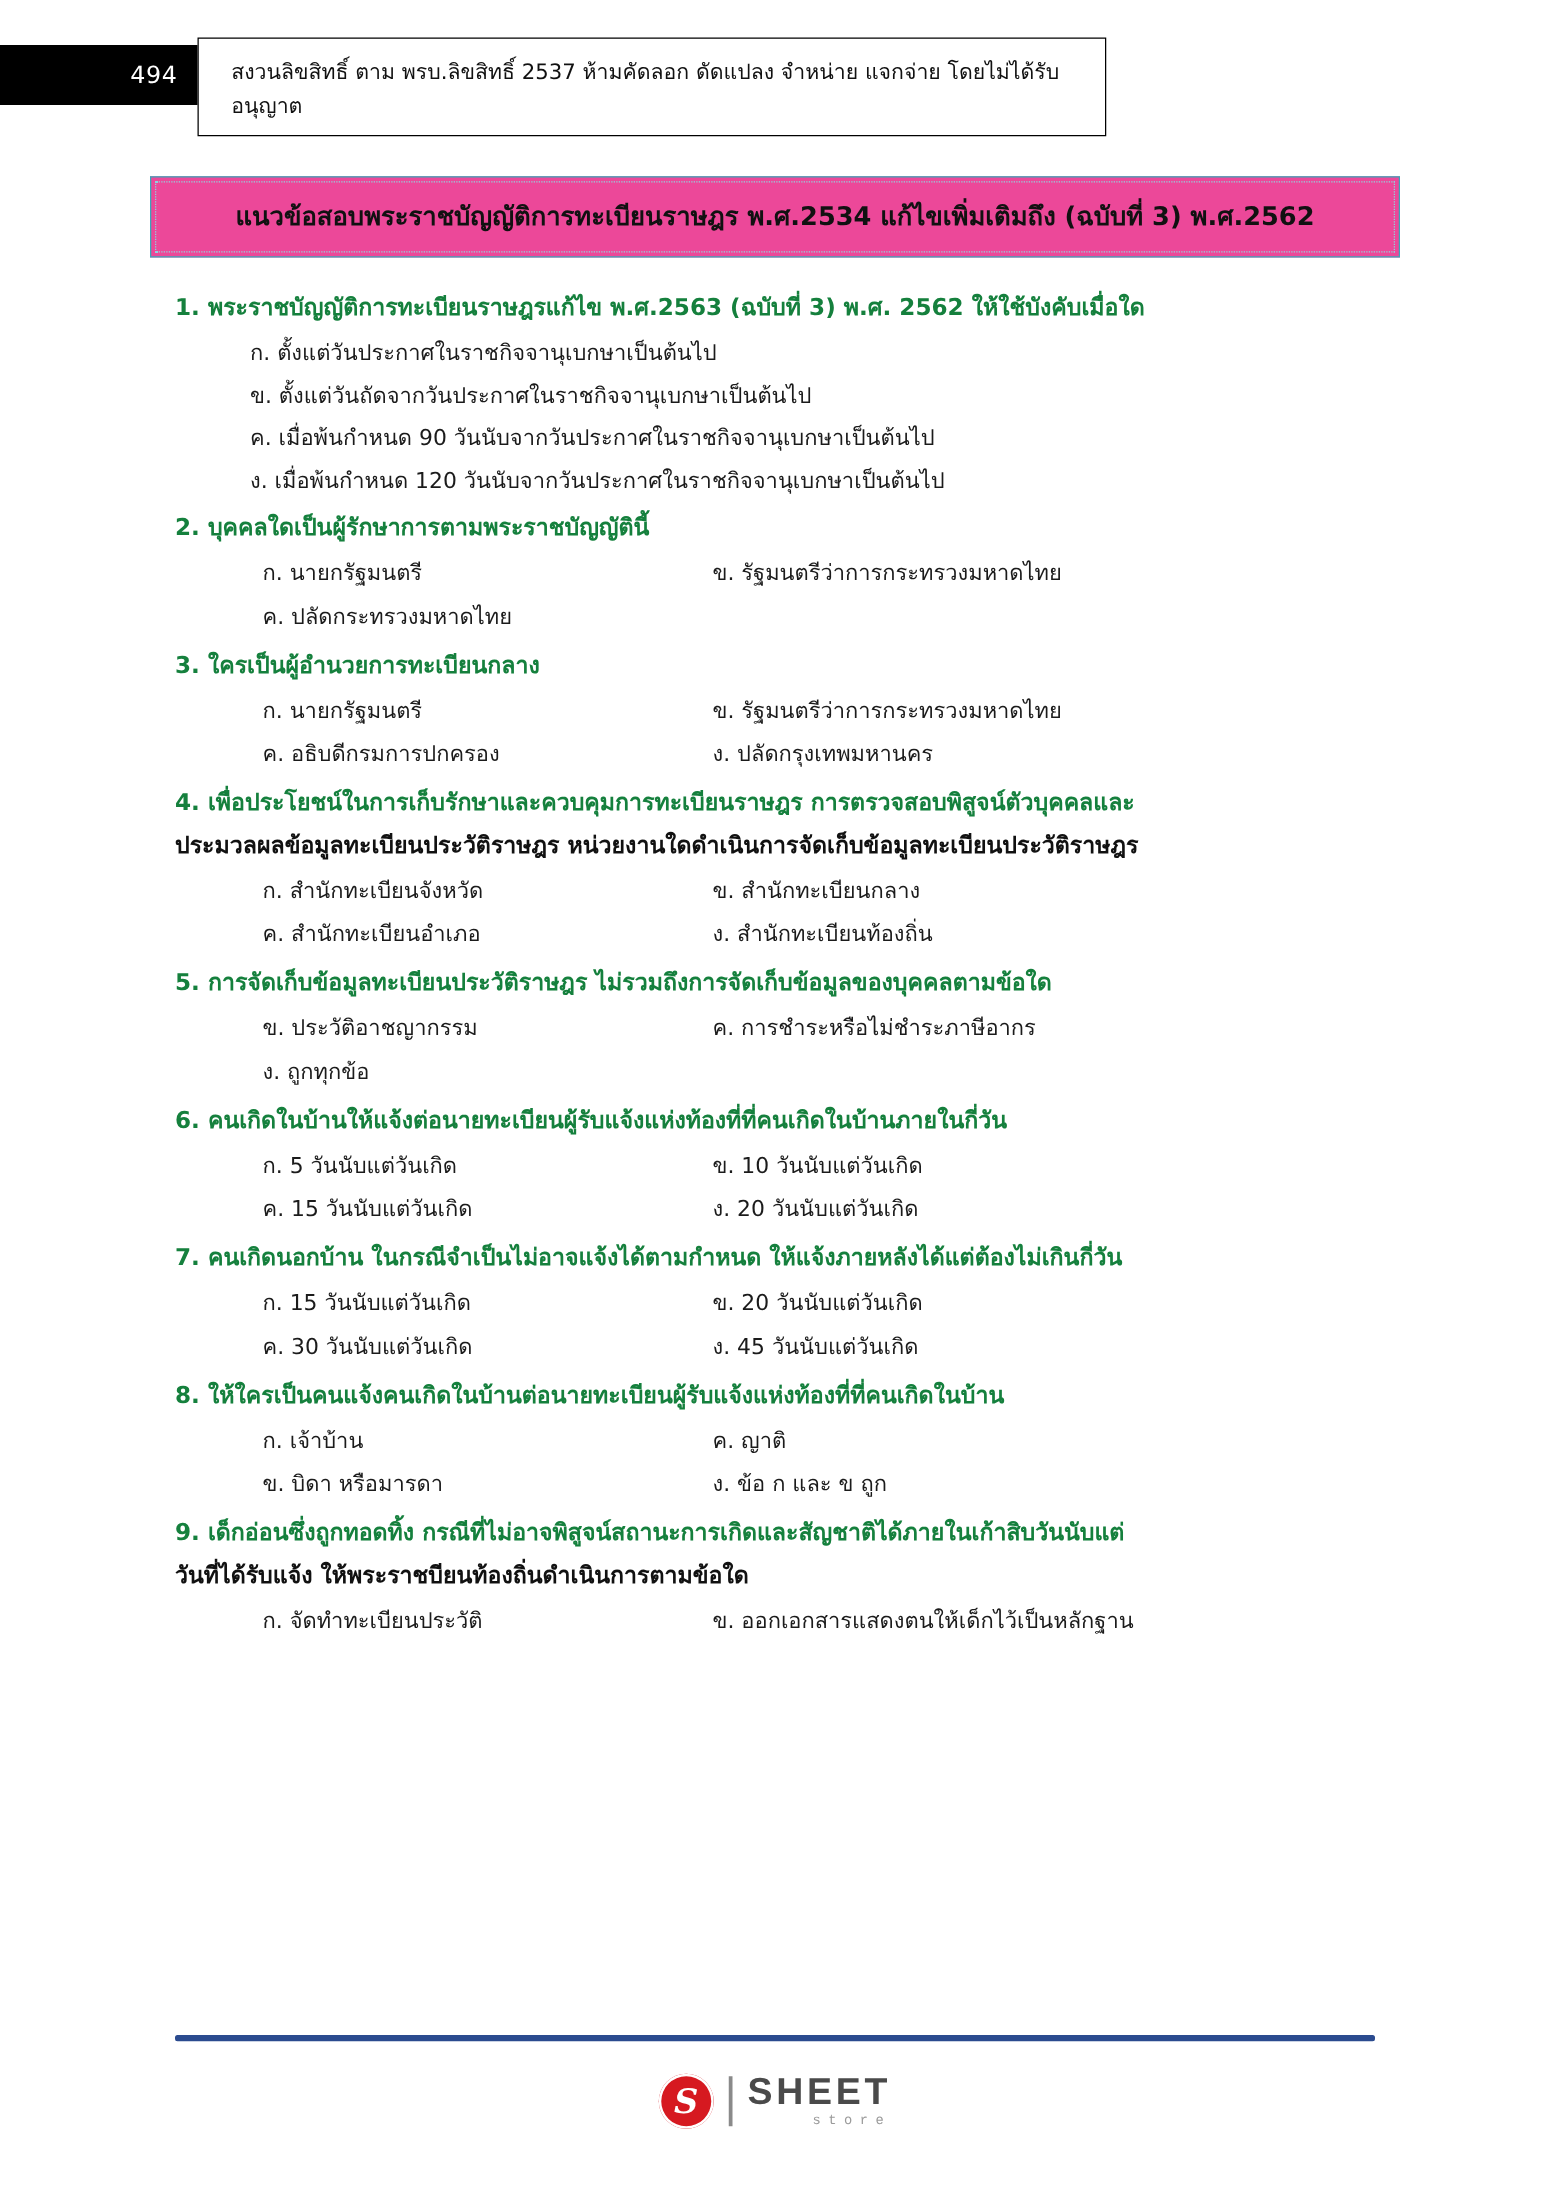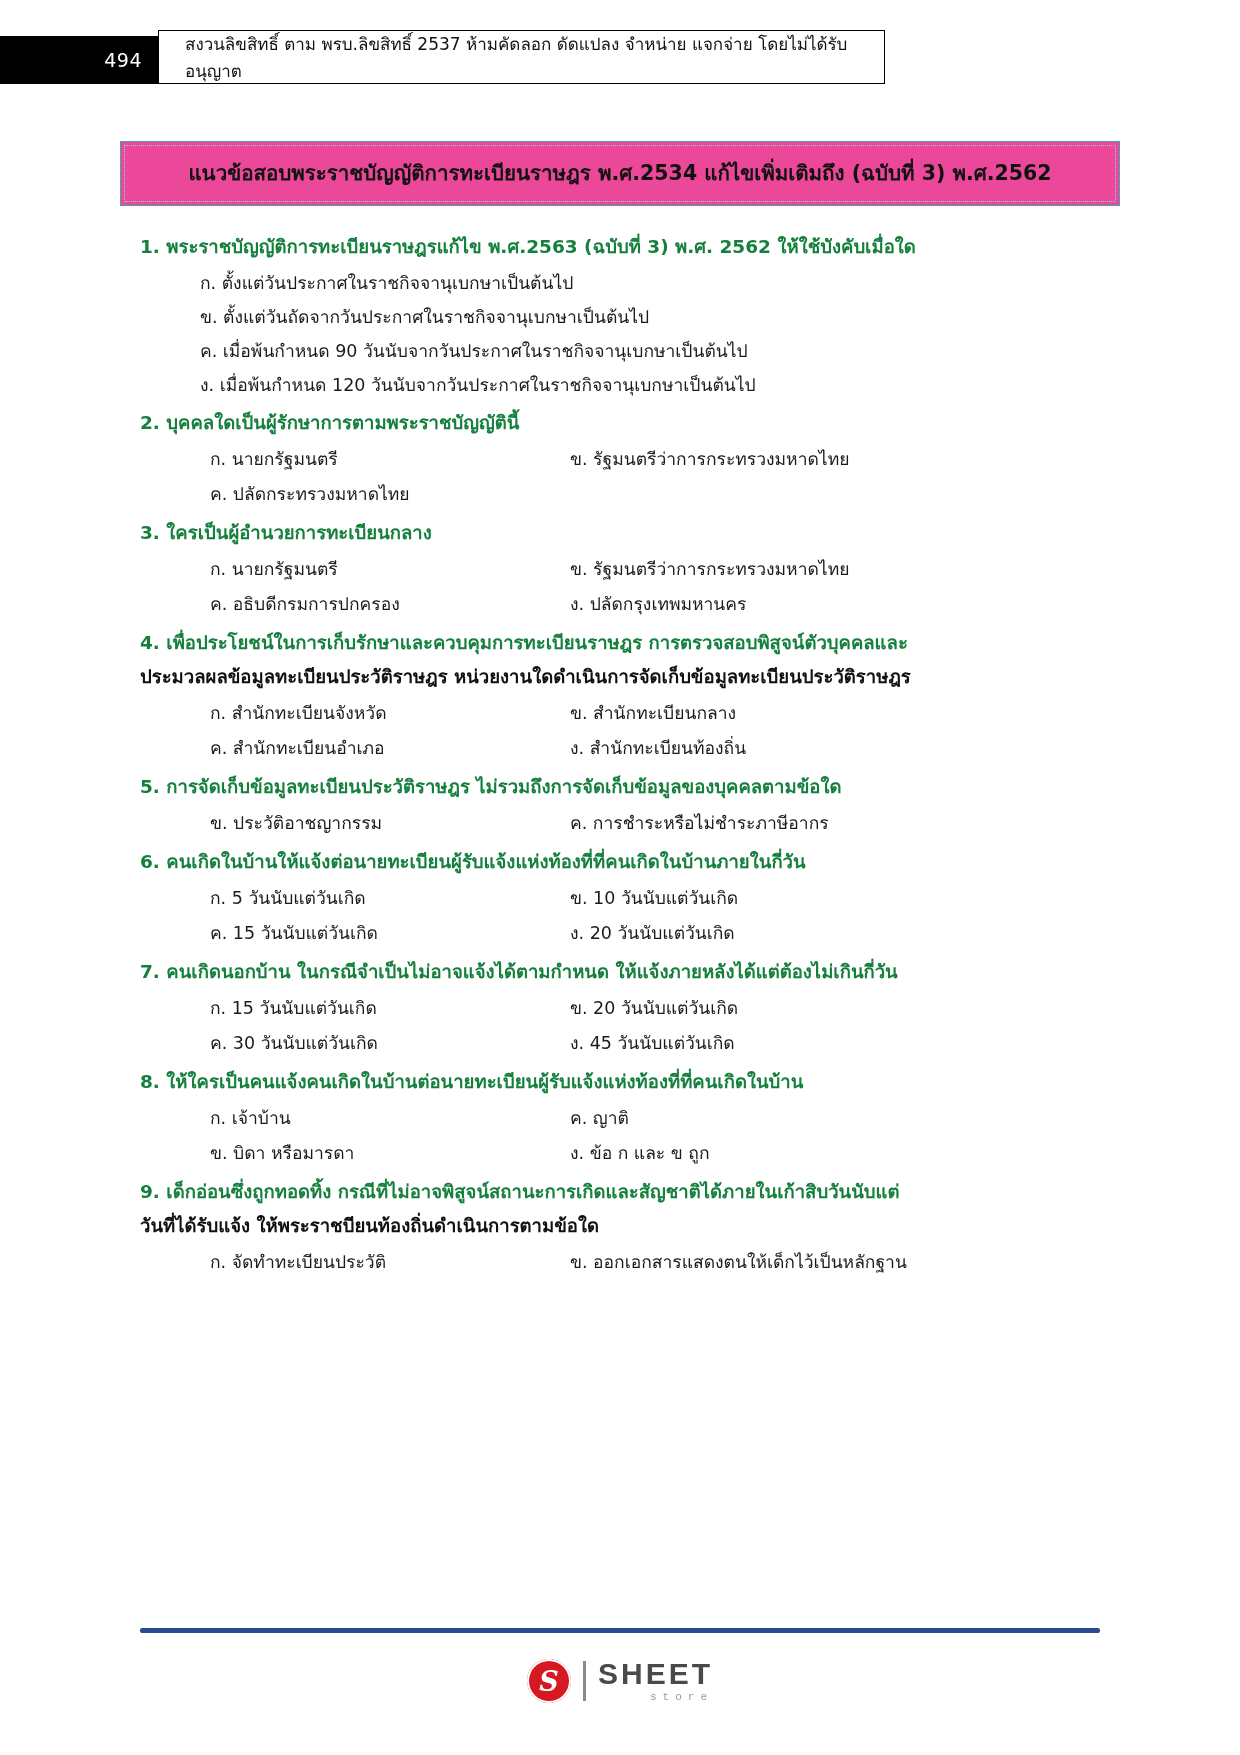--- a/index.html
+++ b/index.html
@@ -36,21 +36,21 @@
     padding-right: 16px;
     box-sizing: border-box;
     font-size: 19px;
     letter-spacing: 0.5px;
   }
   .copyright-box {
     position: absolute;
     left: 158px;
     top: 0;
     width: 727px;
-    height: 54px;
+    height: 79px;
     border: 1.5px solid #000000;
     box-sizing: border-box;
     display: flex;
     align-items: center;
     padding-left: 26px;
     font-size: 17px;
     color: #111;
   }
 
   
@@ -224,20 +224,21 @@
       <div class="cell">ค. สำนักทะเบียนอำเภอ</div>
       <div class="cell">ง. สำนักทะเบียนท้องถิ่น</div>
     </div>
   </div>
 
   <div class="q-block">
     <div class="question">5. การจัดเก็บข้อมูลทะเบียนประวัติราษฎร ไม่รวมถึงการจัดเก็บข้อมูลของบุคคลตามข้อใด</div>
     <div class="choices-grid">
       <div class="cell">ข. ประวัติอาชญากรรม</div>
       <div class="cell">ค. การชำระหรือไม่ชำระภาษีอากร</div>
+      <div class="cell">ง. ถูกทุกข้อ</div>
     </div>
   </div>
 
   <div class="q-block">
     <div class="question">6. คนเกิดในบ้านให้แจ้งต่อนายทะเบียนผู้รับแจ้งแห่งท้องที่ที่คนเกิดในบ้านภายในกี่วัน</div>
     <div class="choices-grid">
       <div class="cell">ก. 5 วันนับแต่วันเกิด</div>
       <div class="cell">ข. 10 วันนับแต่วันเกิด</div>
       <div class="cell">ค. 15 วันนับแต่วันเกิด</div>
       <div class="cell">ง. 20 วันนับแต่วันเกิด</div>

